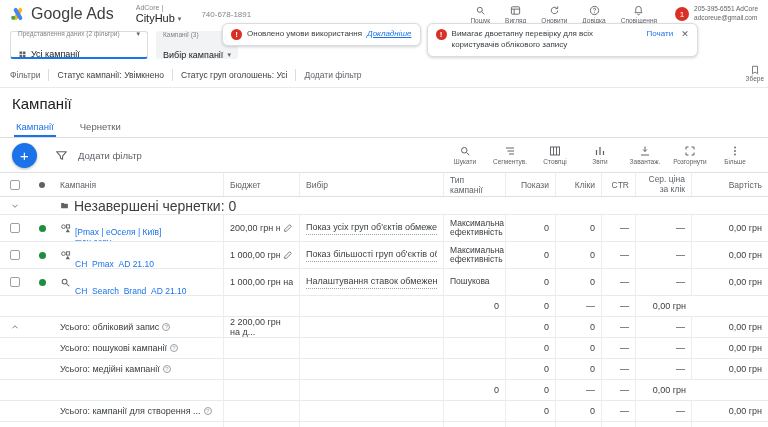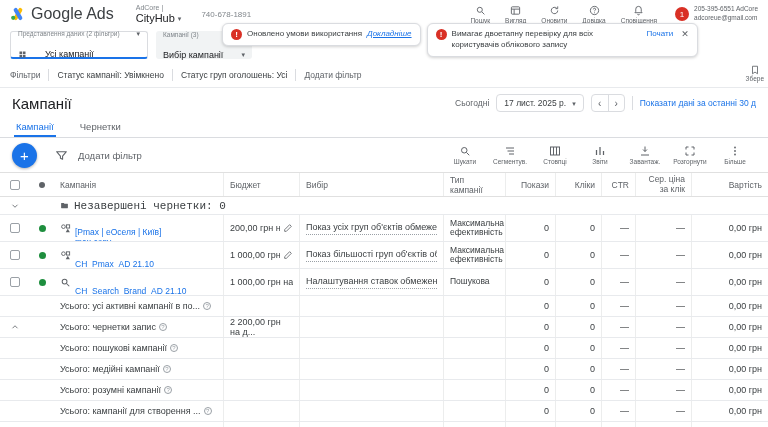--- a/index.html
+++ b/index.html
@@ -40,21 +40,21 @@
   .toast-link { color:#1a73e8; white-space:nowrap; cursor:pointer; text-decoration:none; line-height:1.35; }
   .toast-link.u { text-decoration:underline;font-style:italic; }
   .toast-close { color:#5f6368; font-size:9px; margin-left:3px; cursor:pointer; line-height:1.2; }
 
   
   .ctxbar { display:flex; gap:8px; padding:3px 10px; height:34px; align-items:stretch; }
   .ctx-card { border-radius:3px; padding:2px 7px; display:flex; flex-direction:column; justify-content:center; cursor:pointer; }
   .ctx-card.active { border:1px solid #dadce0; border-bottom:2px solid #1a73e8; min-width:138px; background:#fff; }
   .ctx-card.gray { background:#f1f3f4; min-width:82px; }
   .ctx-top { font-size:6.5px; color:#80868b; display:flex; align-items:center; justify-content:space-between; gap:5px; }
-  .ctx-val { font-size:9px; color:#202124; display:flex; align-items:center; gap:18px; margin-top:12px; }
+  .ctx-val { font-size:9px; color:#202124; display:flex; align-items:center; gap:4px; margin-top:12px; }
 
   
   .filterbar { position:relative; display:flex; align-items:center; height:26px; padding:0 10px; font-size:8.5px; color:#5f6368; border-bottom:1px solid #e8eaed; }
   .fb-sep { width:1px; height:12px; background:#dadce0; margin:0 8px; }
   .fb-chip { color:#3c4043; cursor:pointer; }
   .fb-add { cursor:pointer; }
   .fb-save { position:absolute; right:4px; top:3px; display:flex; flex-direction:column; align-items:center; font-size:6.5px; color:#5f6368; cursor:pointer; }
   .fb-save .icn { width:10px; height:10px; }
 
   
@@ -90,21 +90,21 @@
   .td { padding:1px 6px; border-right:1px solid #eceded; display:flex; align-items:center; overflow:hidden; min-width:0; }
   .td:last-child { border-right:none; }
   .td.c0, .td.c1 { justify-content:center; padding:1px 2px; border-right:none; }
   .thead { height:24px; color:#5f6368; border-bottom:1px solid #e0e0e0; }
   .thead .td { font-size:8.5px; }
   .num { justify-content:flex-end; text-align:right; white-space:nowrap; }
   .wrap2 { white-space:normal; line-height:1.15; }
   .cb { width:10px; height:10px; border:1px solid #9aa0a6; border-radius:2px; background:#fff; display:inline-block; }
   .hdot { width:6px; height:6px; border-radius:50%; background:#5f6368; }
   .gdot { width:7px; height:7px; border-radius:50%; background:#1e8e3e; }
-  .r-drafts { height:18px; font-size:11px;font-family:Liberation Mono, monospace; }
+  .r-drafts { height:18px; font-size:14px; }
   .span-rest { grid-column:3 / -1; border-right:none; gap:5px; }
   .drafts-txt { color:#3c4043; }
   .r-camp { height:27px; }
   .cicon { width:11px; height:11px; color:#5f6368; margin-right:4px; }
   .cname { color:#1a73e8; cursor:pointer; white-space:normal; line-height:1.15; max-width:122px; overflow:hidden; text-decoration:none; font-size:8.5px;margin-top:20px; }
   .budget-txt { white-space:nowrap; overflow:hidden; }
   .edit { margin-left:3px; color:#5f6368; cursor:pointer; }
   .status-txt { border-bottom:1px dotted #9aa0a6; white-space:nowrap; overflow:hidden; line-height:1.4; cursor:pointer; }
   .wrapcell { white-space:normal; line-height:1.1; font-size:8.5px; }
   .r-total { height:21px; color:#3c4043; }
@@ -248,33 +248,20 @@
           <svg viewBox="0 0 24 24">
             <path d="M6 3h12v18l-6-4-6 4z" fill="none" stroke="currentColor" stroke-width="2"></path>
           </svg>
         </span>
       <span>Збере</span>
     </div>
   </div>
 
   <div class="pagehead">
     <h1>Кампанії</h1>
-    <div class="ph-right">
-      <span class="ph-today">Сьогодні</span>
-      <div class="datebox">
-        <span>17 лист. 2025 р.</span>
-        <span class="caret">▾</span>
-      </div>
-      <div class="navbtns">
-        <span class="navbtn">‹</span>
-        <span class="navbtn">›</span>
-      </div>
-      <span class="vline"></span>
-      <a class="ph-link">Показати дані за останні 30 д</a>
-    </div>
   </div>
 
   <div class="tabs">
       <div class="tab active">Кампанії</div>
       <div class="tab">Чернетки</div>
     </div>
 
   <div class="toolbar">
     <button class="addbtn">+</button>
     <span class="icn funnel">
@@ -479,44 +466,40 @@
       <div class="td wrapcell">Пошукова</div>
       <div class="td num">0</div>
       <div class="td num">0</div>
       <div class="td num">—</div>
       <div class="td num">—</div>
       <div class="td num">0,00 грн</div>
     </div>
       <div class="tr r-total">
       <div class="td c0"></div>
       <div class="td c1"></div>
-      <div class="td ">
-          <span class="total-lbl">Усього: усі активні кампанії в по...</span>
-          <span class="qm">?</span>
-        </div>
       <div class="td "></div>
       <div class="td "></div>
       <div class="td "></div>
       <div class="td num">0</div>
       <div class="td num">0</div>
       <div class="td num">—</div>
       <div class="td num">—</div>
       <div class="td num">0,00 грн</div>
     </div>
       <div class="tr r-total">
       <div class="td c0">
           <span class="icn xs">
             <svg viewBox="0 0 24 24">
               <path d="M6 15l6-6 6 6" fill="none" stroke="currentColor" stroke-width="2"></path>
             </svg>
           </span>
         </div>
       <div class="td c1"></div>
       <div class="td ">
-          <span class="total-lbl">Усього: чернетки запис</span>
+          <span class="total-lbl">Усього: обліковий запис</span>
           <span class="qm">?</span>
         </div>
       <div class="td ">2 200,00 грн на д...</div>
       <div class="td "></div>
       <div class="td "></div>
       <div class="td num">0</div>
       <div class="td num">0</div>
       <div class="td num">—</div>
       <div class="td num">—</div>
       <div class="td num">0,00 грн</div>
@@ -549,24 +532,20 @@
       <div class="td "></div>
       <div class="td num">0</div>
       <div class="td num">0</div>
       <div class="td num">—</div>
       <div class="td num">—</div>
       <div class="td num">0,00 грн</div>
     </div>
       <div class="tr r-total">
       <div class="td c0"></div>
       <div class="td c1"></div>
-      <div class="td ">
-          <span class="total-lbl">Усього: розумні кампанії</span>
-          <span class="qm">?</span>
-        </div>
       <div class="td "></div>
       <div class="td "></div>
       <div class="td "></div>
       <div class="td num">0</div>
       <div class="td num">0</div>
       <div class="td num">—</div>
       <div class="td num">—</div>
       <div class="td num">0,00 грн</div>
     </div>
       <div class="tr r-total">

